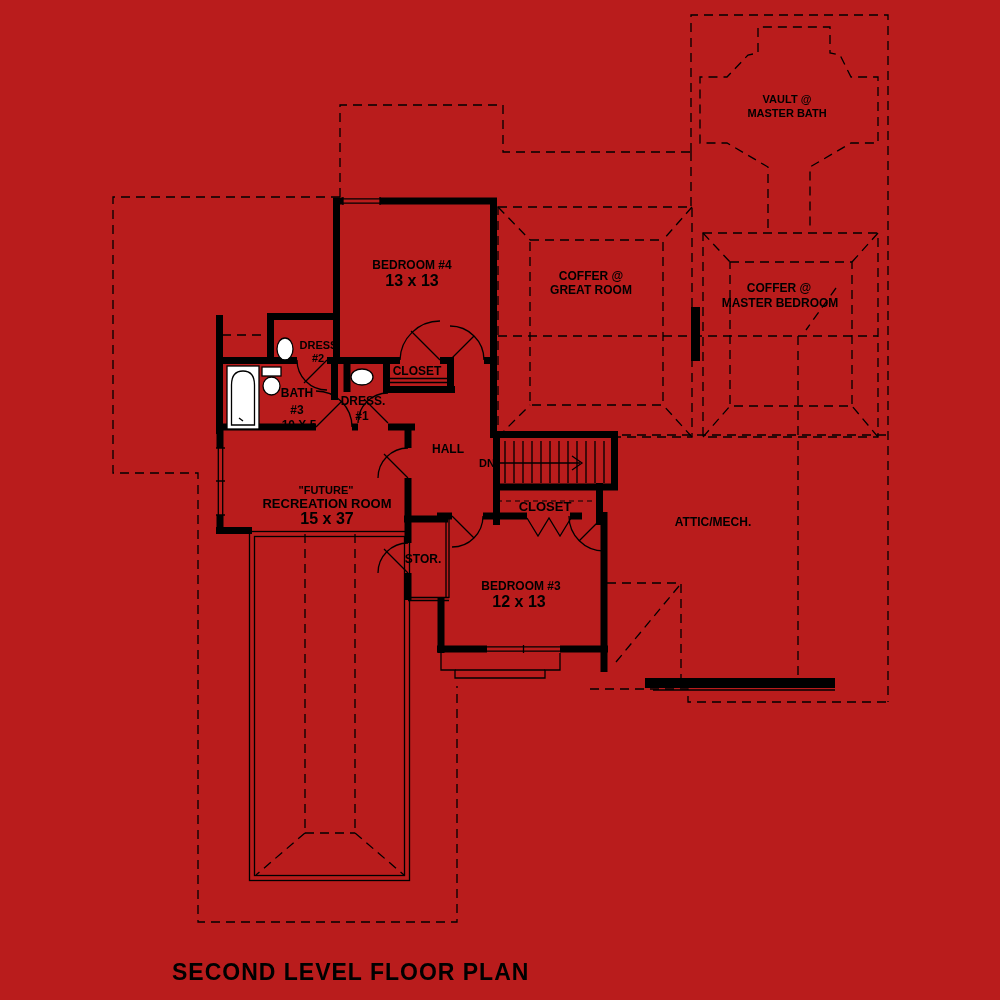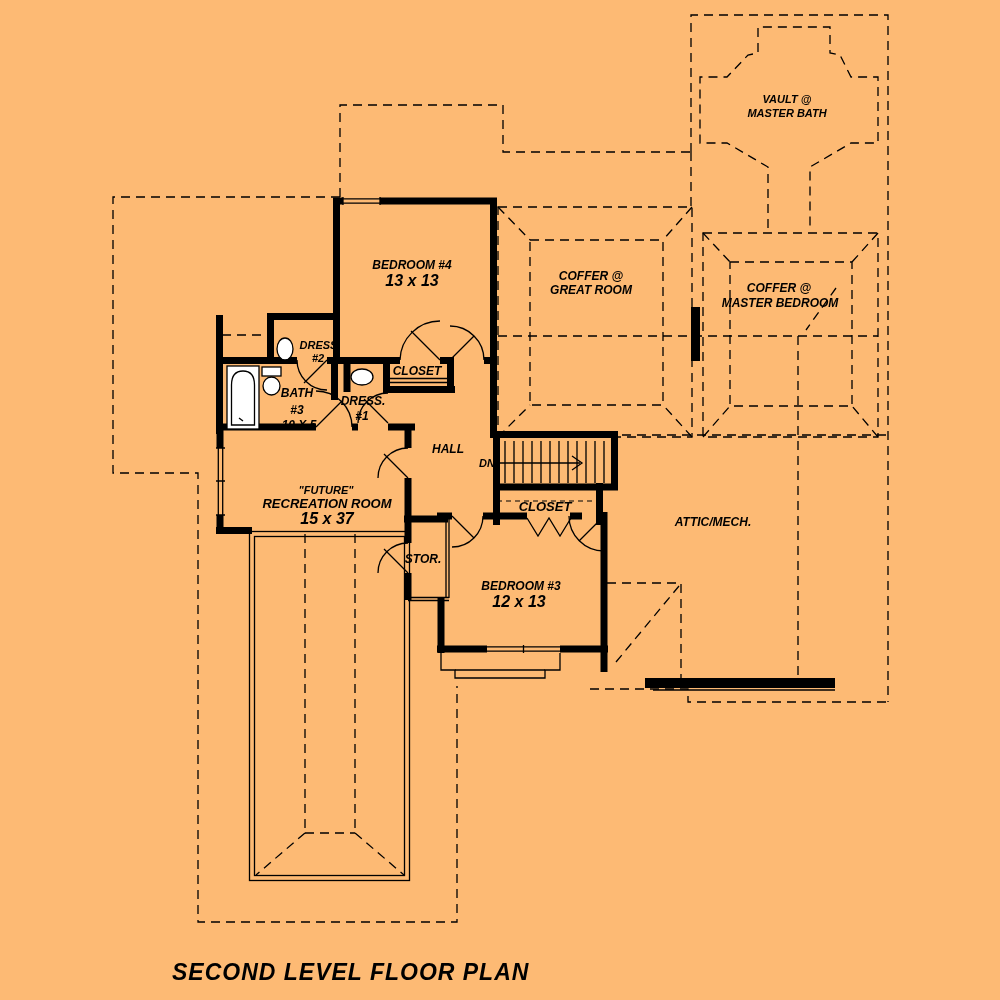--- a/index.html
+++ b/index.html
@@ -1,16 +1,16 @@
 <!DOCTYPE html>
 <html><head>
 <meta charset="utf-8">
 <style>
   html,body{margin:0;padding:0;background:#ffffff;}
-  .page{width:1000px;height:1000px;position:relative;background:#fdba74;overflow:hidden;font-style:italic;}
+  .page{width:1000px;height:1000px;position:relative;background:#b91c1c;overflow:hidden;}
   svg{display:block;}
   text{font-family:"Liberation Sans","DejaVu Sans",sans-serif;font-weight:bold;fill:#000;}
   .lbl{font-size:12px;}
   .lbl-sm{font-size:11px;}
   .dim{font-size:16px;}
   .dim-sm{font-size:13px;}
   .title-txt{font-size:23px;letter-spacing:1px;}
   .wall{stroke:#000;stroke-width:7;fill:none;}
   .thin{stroke:#000;stroke-width:1.3;fill:none;}
   .dash{stroke:#000;stroke-width:1.3;fill:none;stroke-dasharray:9 6;}

